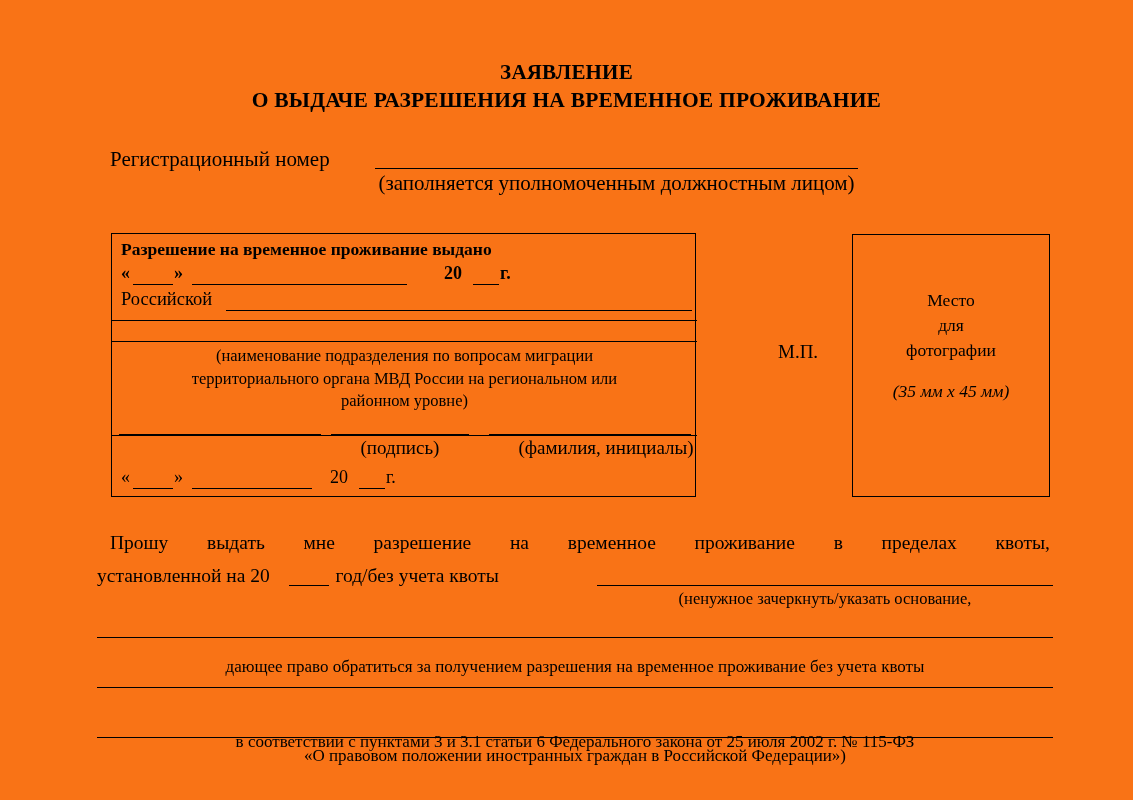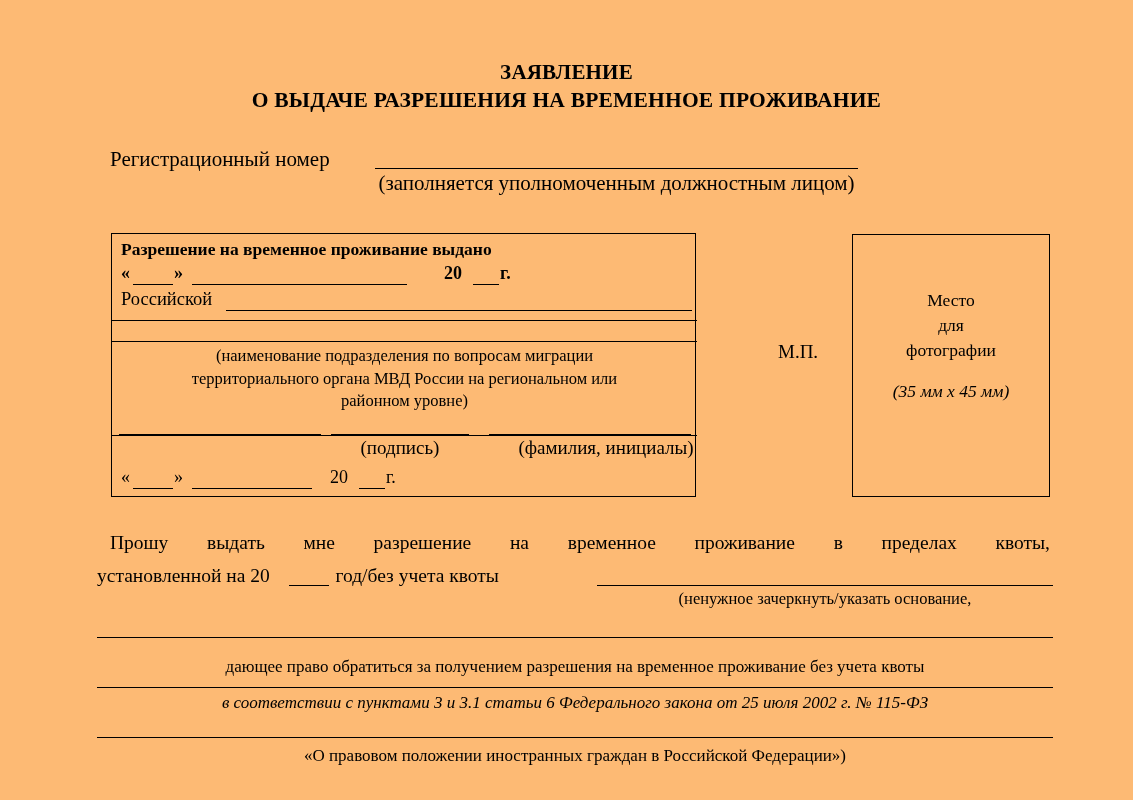--- a/index.html
+++ b/index.html
@@ -9,21 +9,21 @@
     background: #ffffff;
   }
   body {
     font-family: "Liberation Serif", "DejaVu Serif", serif;
     color: #000000;
   }
   #page {
     position: relative;
     width: 1133px;
     height: 800px;
-    background: #fdba74;
+    background: #f97316;
     overflow: hidden;
   }
 
   
   .title-block {
     position: absolute;
     left: 0;
     top: 58px;
     width: 1133px;
     text-align: center;
@@ -253,21 +253,21 @@
   .fcap {
     position: absolute;
     left: 97px;
     width: 956px;
     text-align: center;
     font-size: 17px;
     line-height: 22px;
     white-space: nowrap;
   }
   .fcap.t1 { top: 644px; margin-top: 12px; }
-  .fcap.t2 { top: 692px; font-style: italic; }
+  .fcap.t2 { top: 731px; }
   .fcap.t3 { top: 745px; }
 </style>
 </head>
 <body>
 
 <div id="page">
 
   <div class="title-block">
     <div class="title-line">ЗАЯВЛЕНИЕ</div>
     <div class="title-line second">О ВЫДАЧЕ РАЗРЕШЕНИЯ НА ВРЕМЕННОЕ ПРОЖИВАНИЕ</div>

